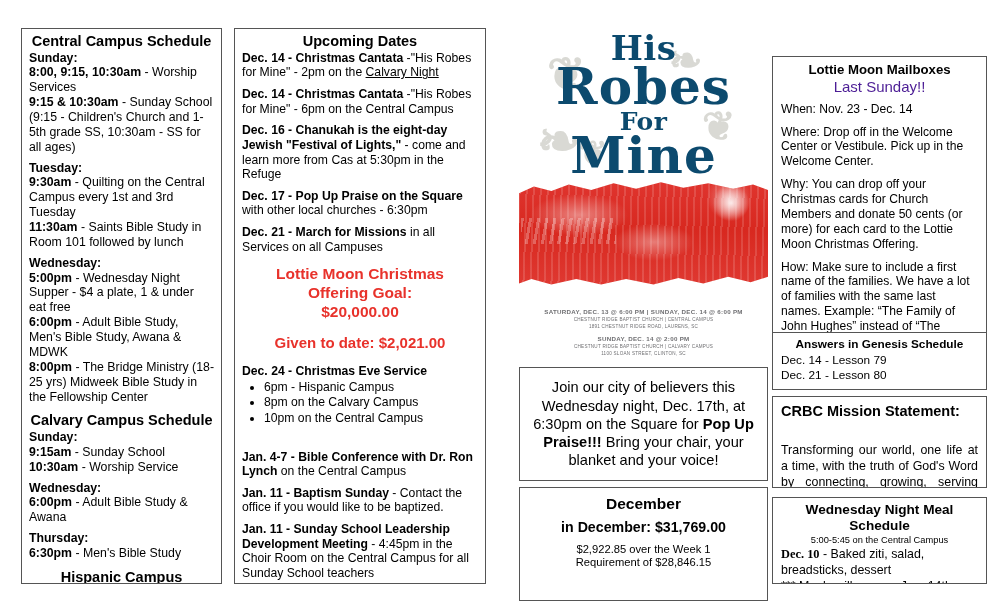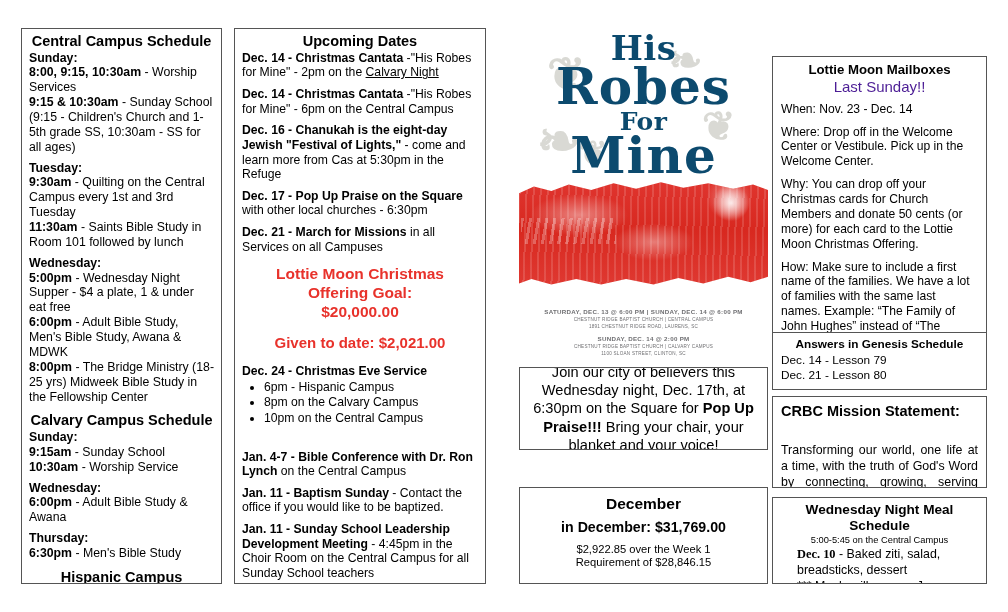--- a/index.html
+++ b/index.html
@@ -174,34 +174,34 @@
   .pm-sm {
     font-size: 4.6px;
     letter-spacing: .25px;
     line-height: 1.45;
   }
   .pm-gap { height: 5px; }
 
   
   #popup-box {
     left: 519px; top: 367px;
-    width: 249px; height: 83px;
+    width: 249px; height: 114px;
     display: flex; align-items: center; justify-content: center;
     padding: 6px 9px;
   }
   #popup-text {
     text-align: center;
     font-size: 14.6px;
     line-height: 1.25;
   }
   #popup-text b { font-weight: bold; }
 
   #budget-box {
     left: 519px; top: 487px;
-    width: 249px; height: 97px;
+    width: 249px; height: 114px;
     padding: 7px 8px;
   }
   .bg-month {
     text-align: center;
     font-weight: bold;
     font-size: 15.5px;
     line-height: 1.2;
   }
   .bg-main {
     text-align: center;
@@ -276,21 +276,21 @@
   }
   .mis-body {
     font-size: 12.4px;
     line-height: 1.28;
     text-align: justify;
   }
 
   #meal-box {
     left: 772px; top: 497px;
     width: 215px; height: 87px;
-    padding: 4px 24px;
+    padding: 4px 8px;
   }
   .meal-title {
     text-align: center;
     font-weight: bold;
     font-size: 13.6px;
     line-height: 1.18;
   }
   .meal-sub {
     text-align: center;
     font-size: 9.3px;

